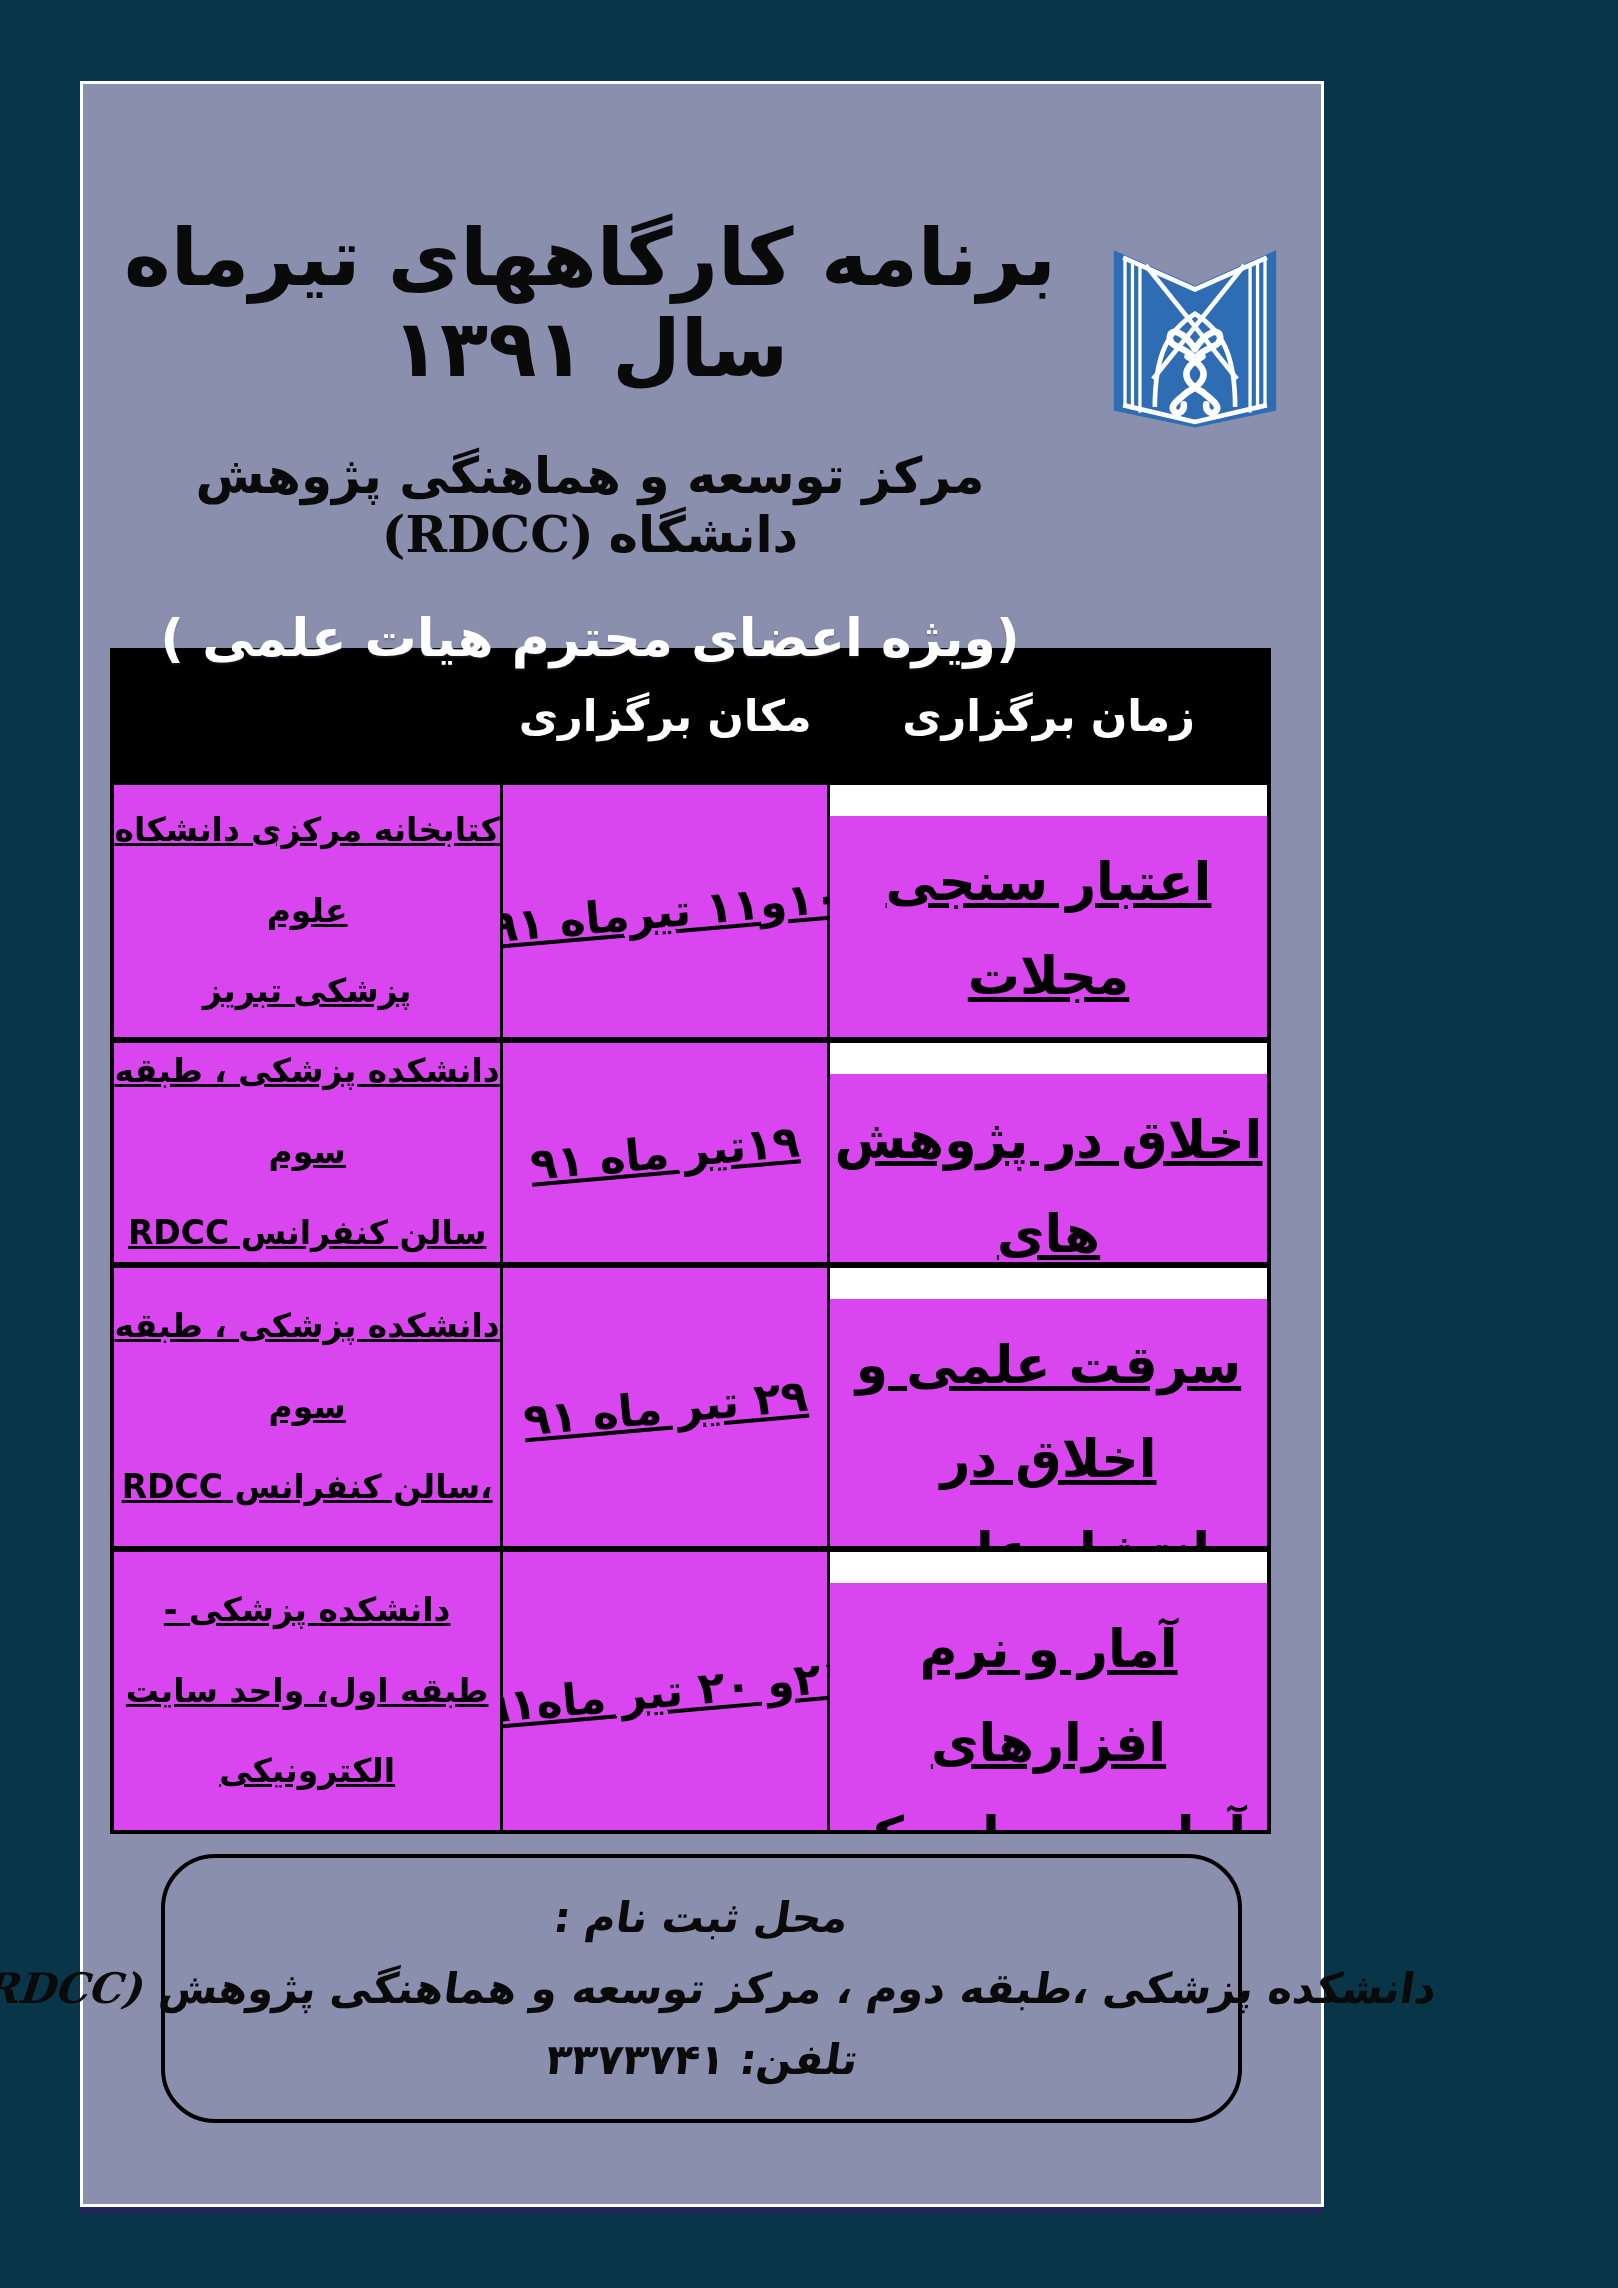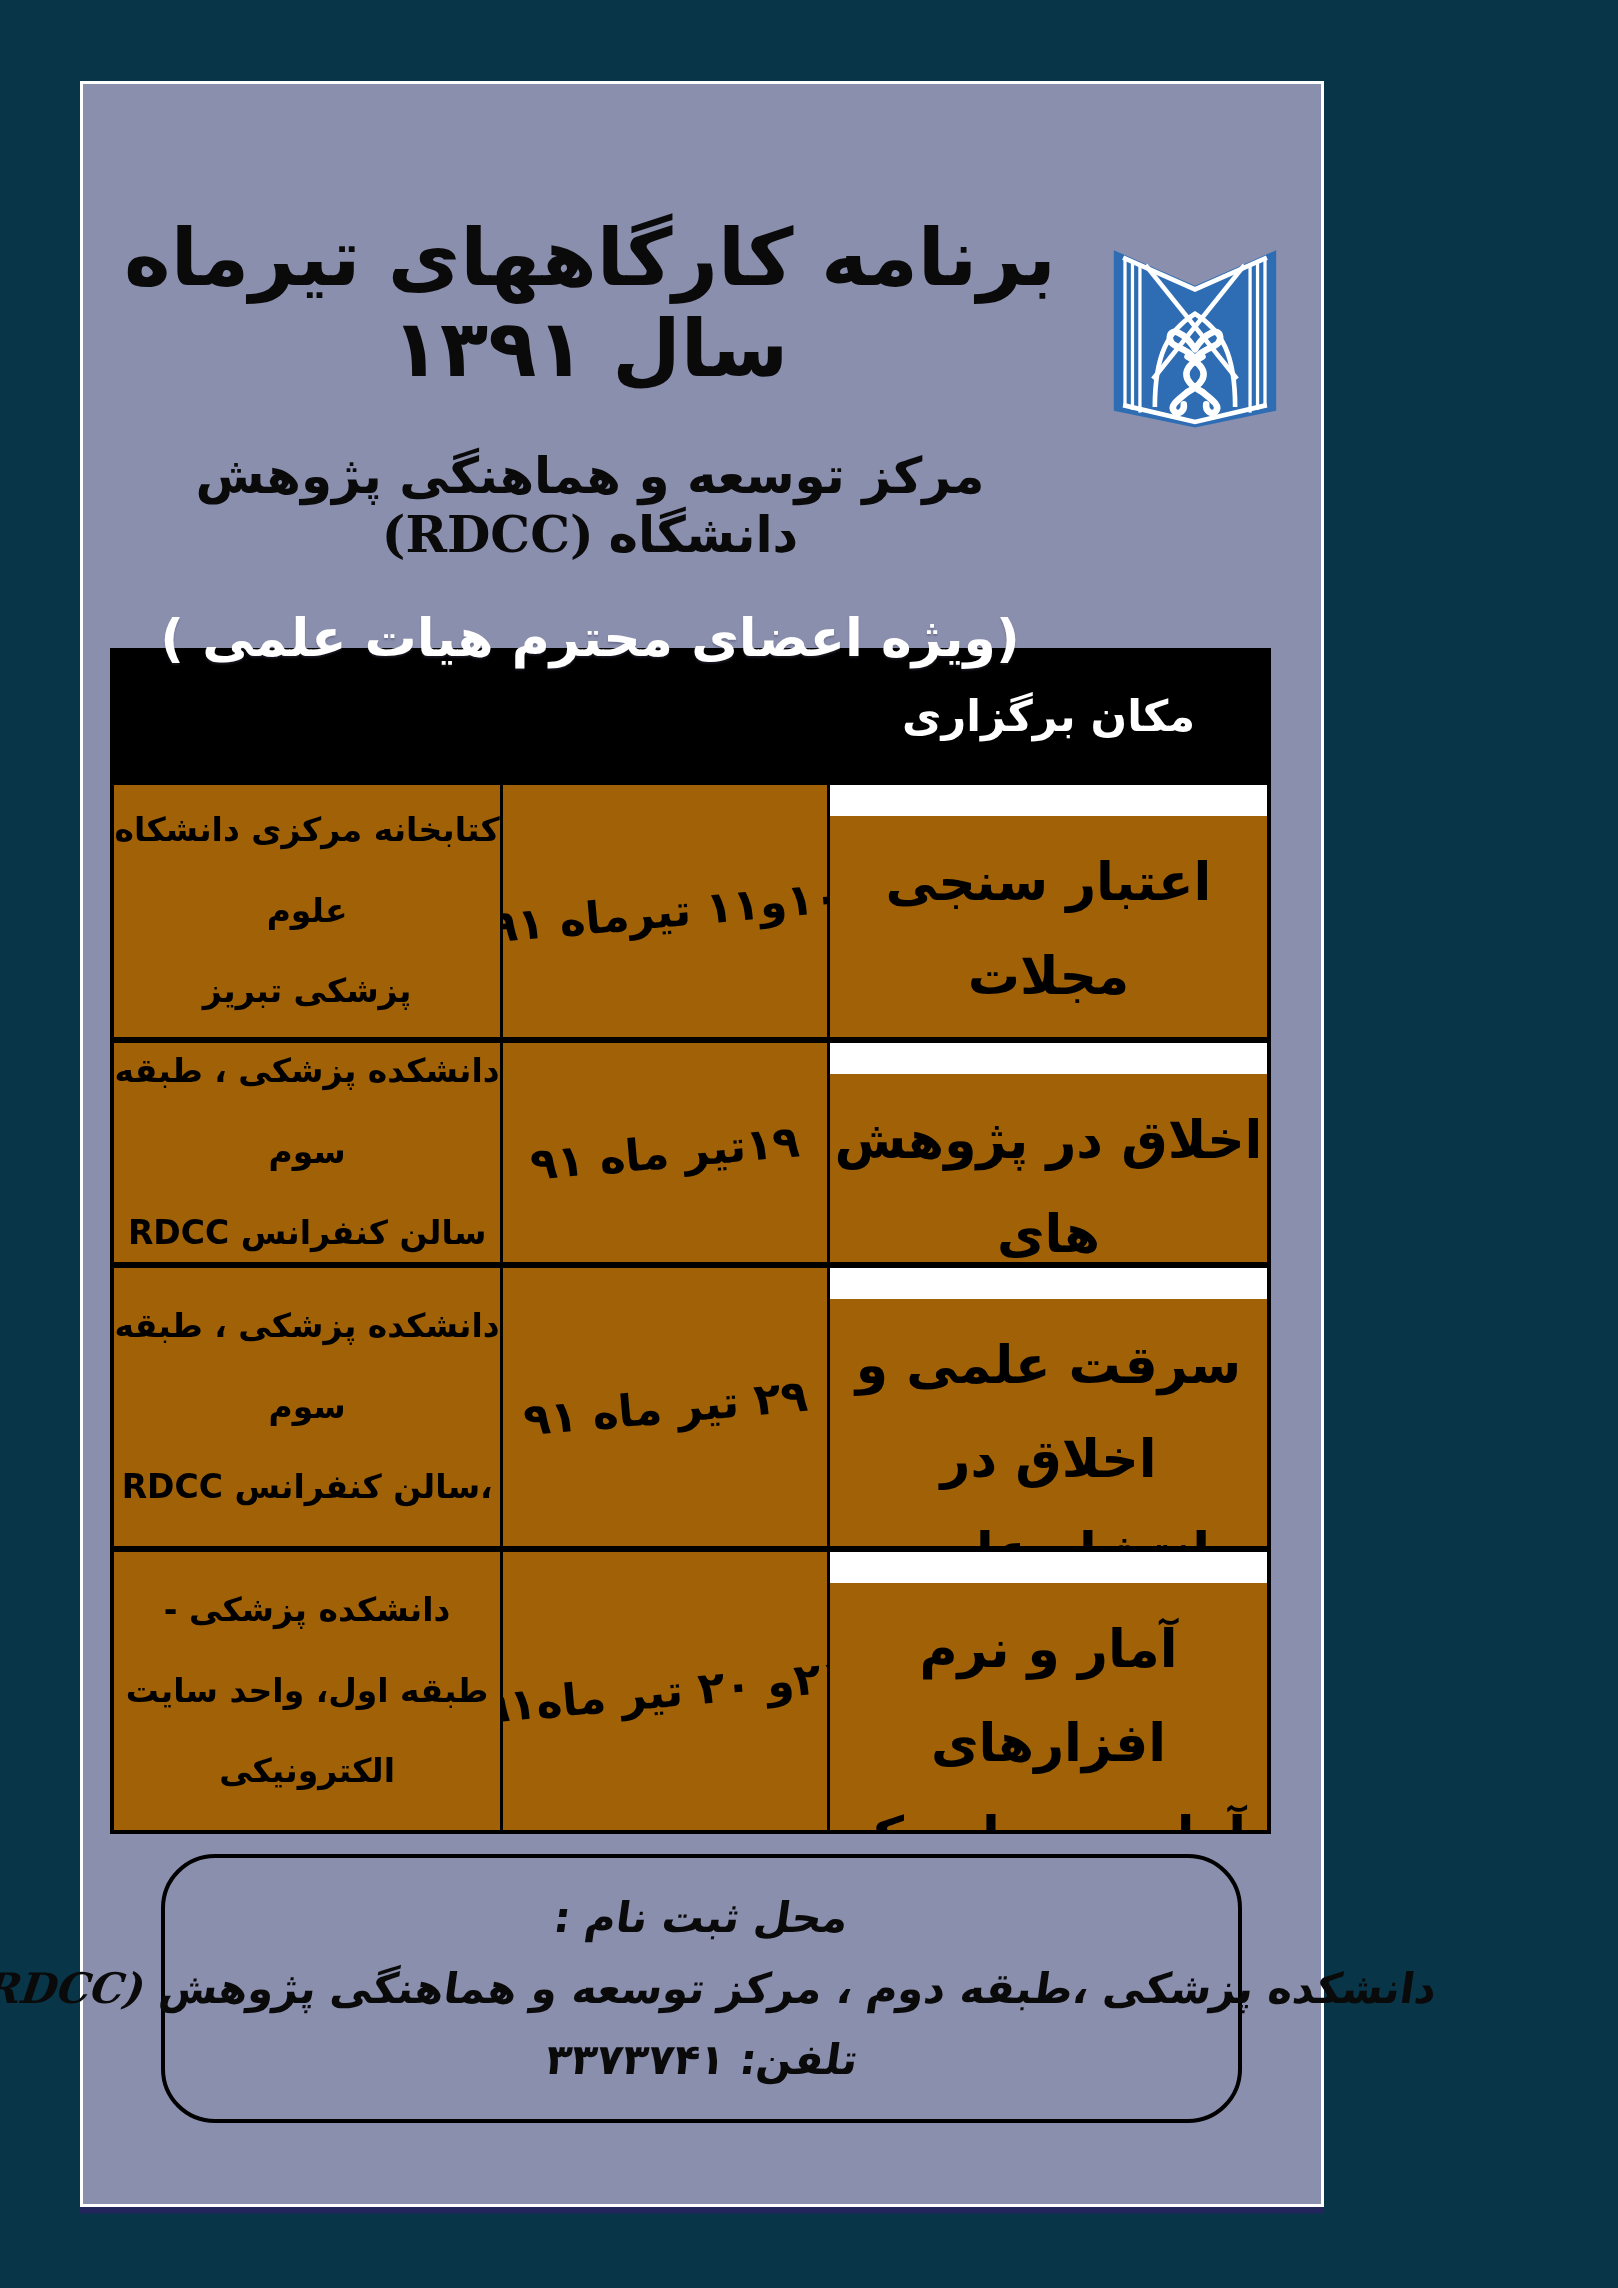--- a/index.html
+++ b/index.html
@@ -95,22 +95,23 @@
     color: #fff;
     font-size: 43px;
     font-weight: bold;
   }
   .trow { border-top: 6.5px solid #000; }
   .trow.r0 { height: 258px; }
   .trow.r1 { height: 225px; }
   .trow.r2 { height: 284px; }
   .trow.r3 { height: 284px; }
   .td {
-    background: #a16207;
+    background: #d946ef;
     overflow: hidden;
+    text-decoration: underline;
   }
   .td-time {
     border-right: 3.7px solid #000;
     border-left: 3.7px solid #000;
     display: flex;
     align-items: center;
     justify-content: center;
   }
   .td-title {
     text-align: center;
@@ -219,20 +220,21 @@
             <path d="M113,126 C90,138 90,152 113,164"></path>
             <path d="M97,164 C87,172 77,179 83,185 C88,189 94,184 93,177"></path>
             <path d="M113,164 C123,172 133,179 127,185 C122,189 116,184 117,177"></path>
           </g>
         </svg>
       </div>
     </div>
 
     <div class="schedule">
       <div class="thead">
+        <div class="th">زمان برگزاری</div>
         <div class="th">مکان برگزاری</div>
       </div>
 
       <div class="trow r0">
         <div class="td td-title">
           <div class="fa-lines">اعتبار سنجی مجلات</div>
 
         </div>
         <div class="td td-time">
           <span class="time-text">۱۰و۱۱ تیرماه ۹۱</span>

